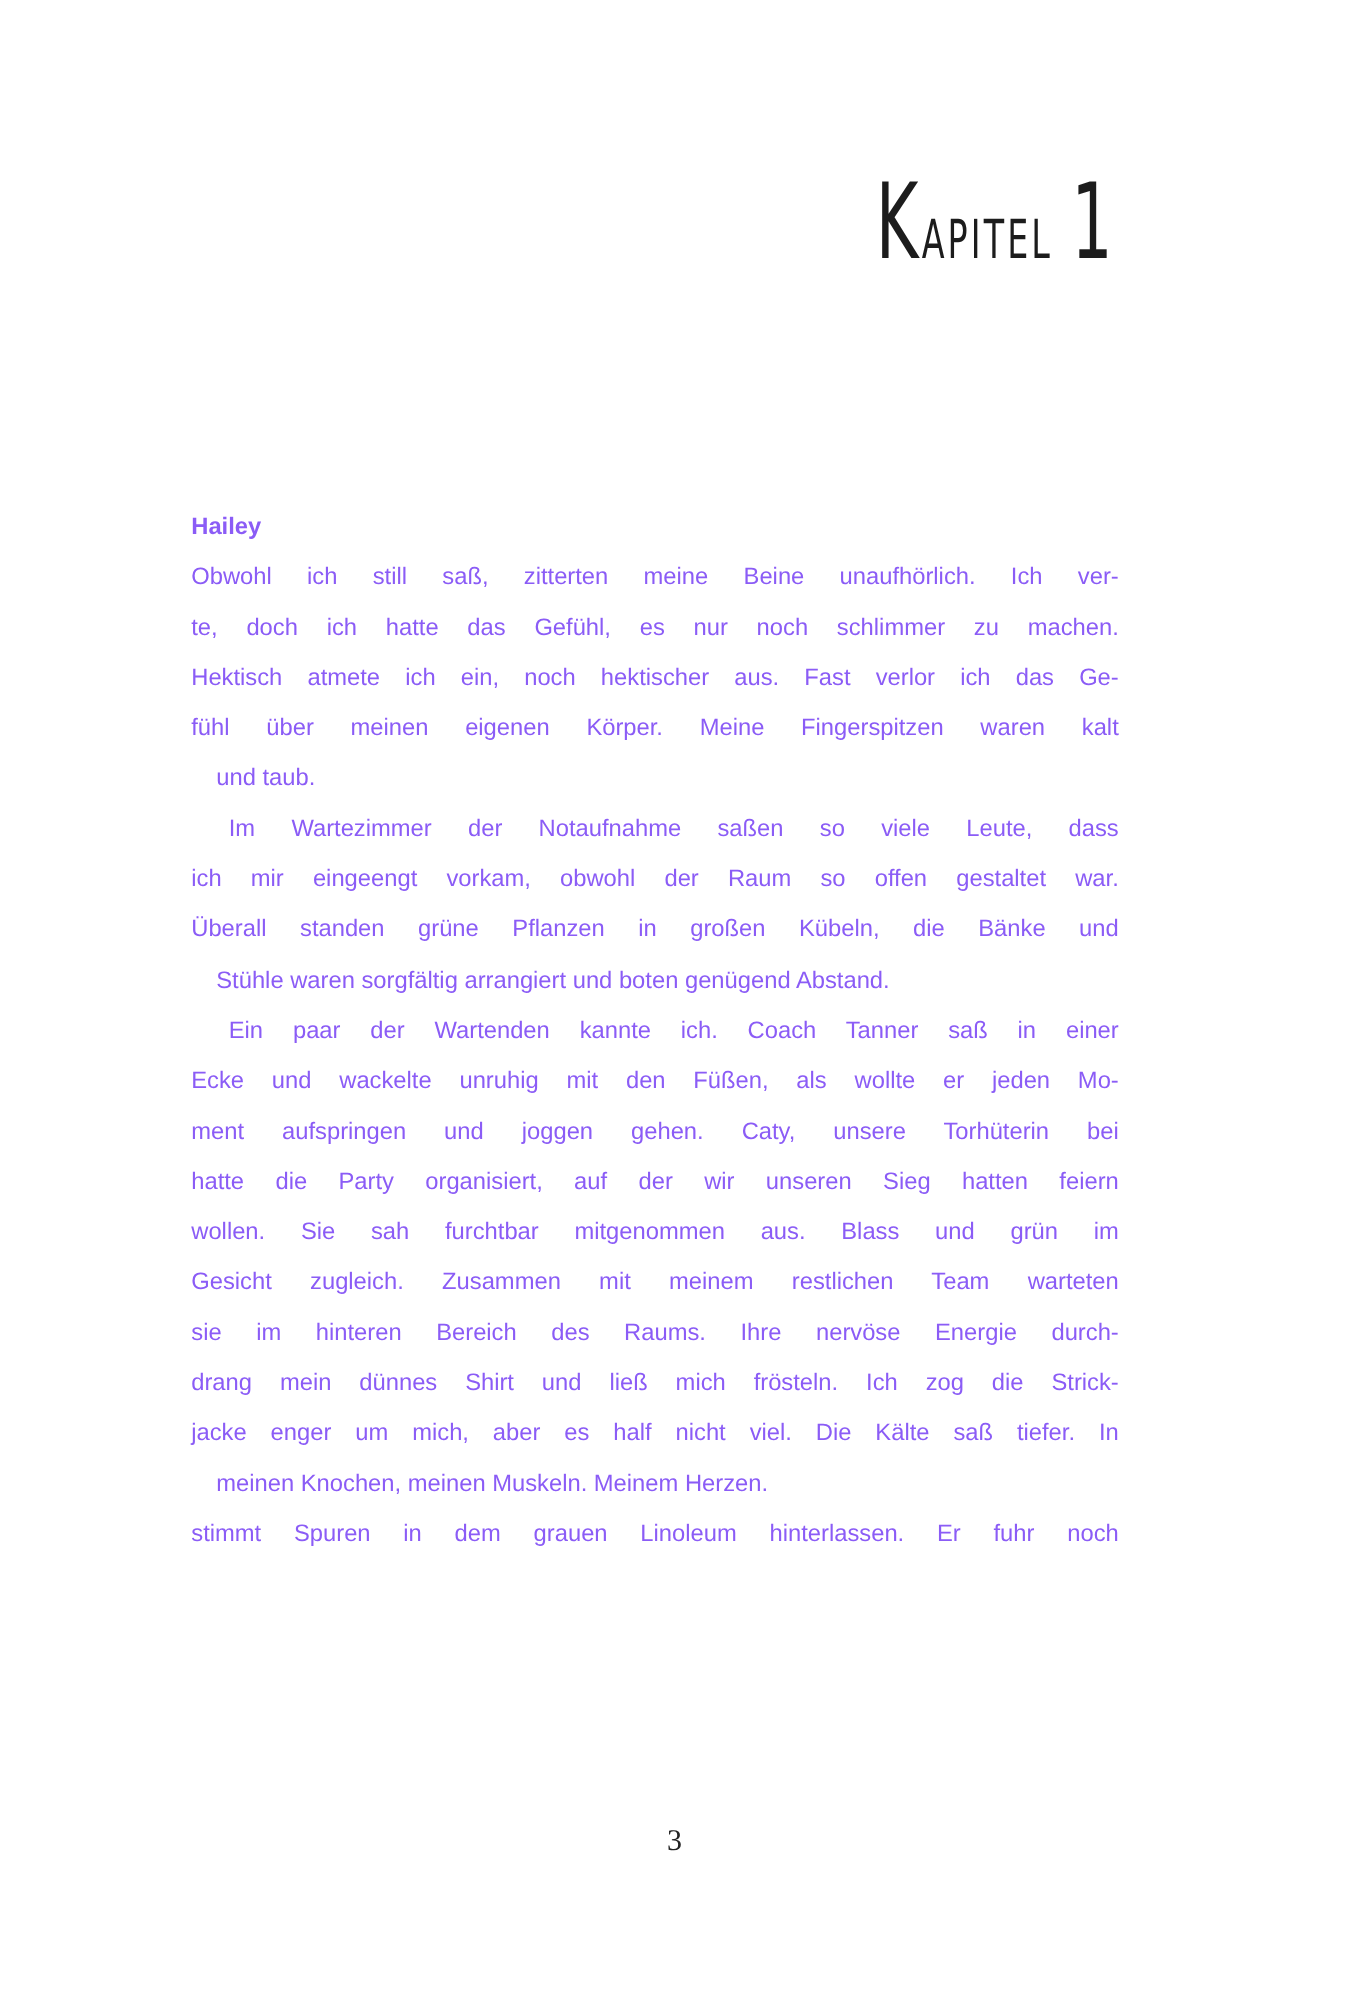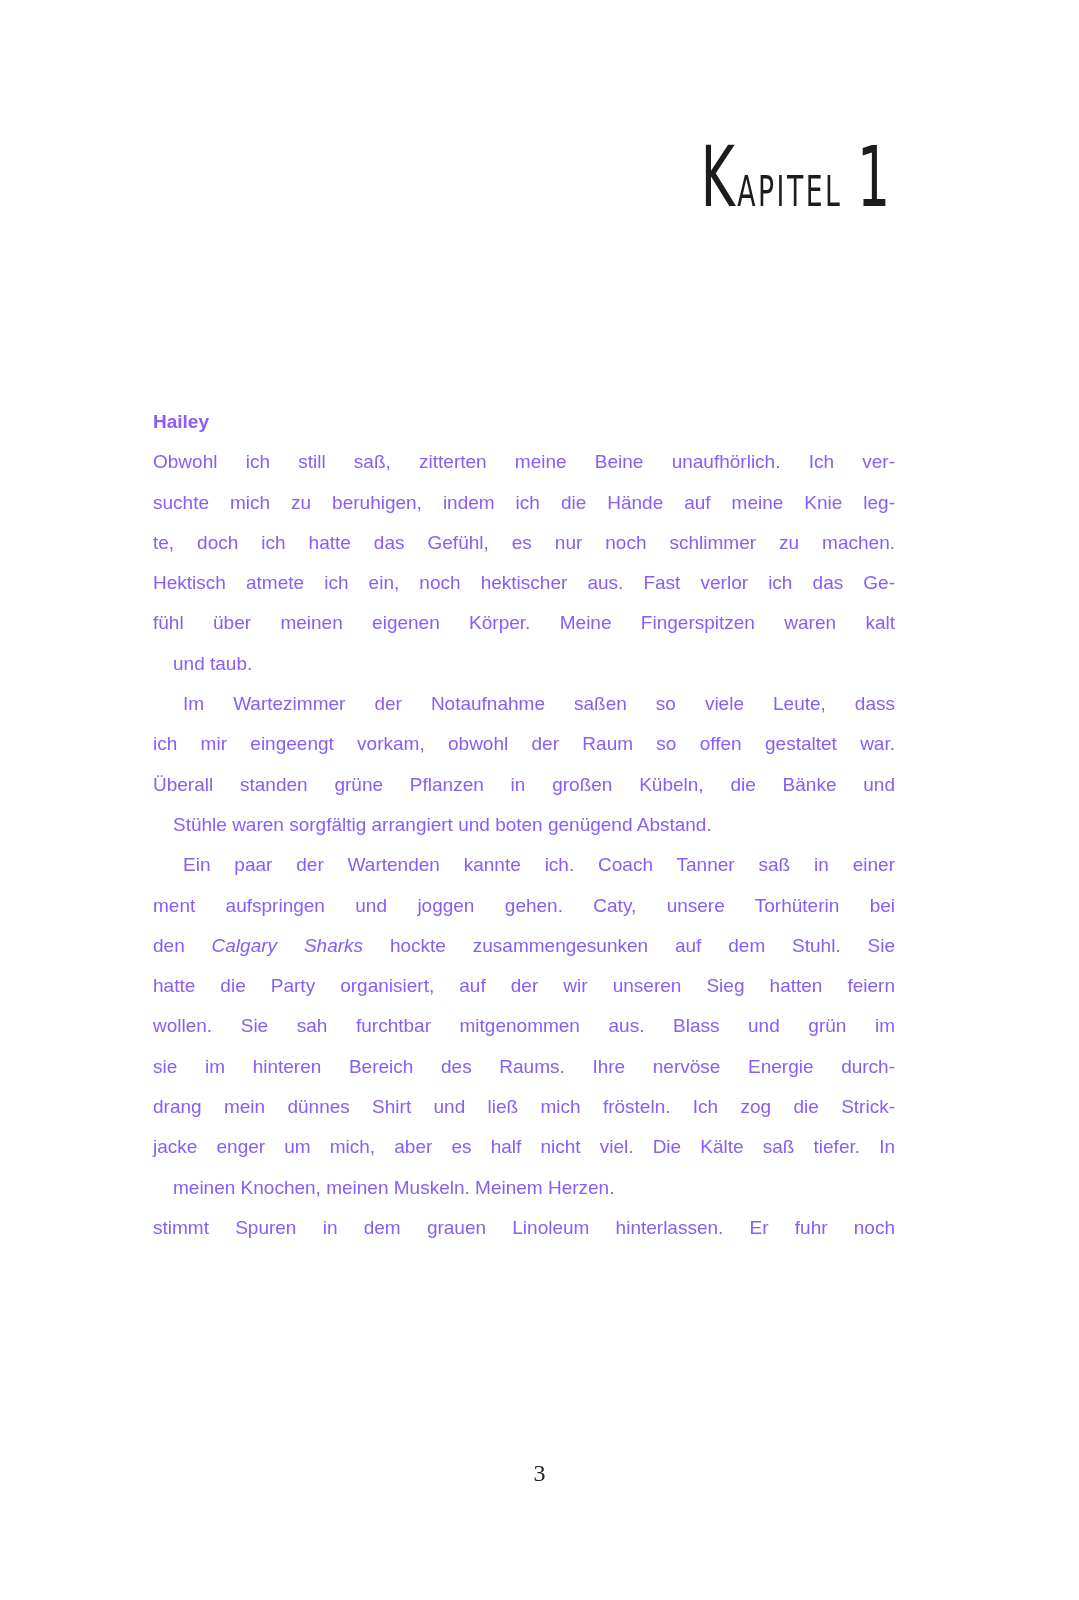--- a/index.html
+++ b/index.html
@@ -30,41 +30,41 @@
 </head>
 <body>
 
 <div class="chapter-title"><span class="big">K</span><span>apitel</span> <span class="big">1</span></div>
 
 <div class="text-block">
   <span class="narrator">Hailey</span>
 
   <div>
     <span class="line">Obwohl ich still saß, zitterten meine Beine unaufhörlich. Ich ver-</span>
-    <span class="line">suchte mich zu beruhigen, indem ich die Hände auf meine Knie leg-</span>
     <span class="line">te, doch ich hatte das Gefühl, es nur noch schlimmer zu machen.</span>
     <span class="line">Hektisch atmete ich ein, noch hektischer aus. Fast verlor ich das Ge-</span>
     <span class="line">fühl über meinen eigenen Körper. Meine Fingerspitzen waren kalt</span>
     <span class="line last">und taub.</span>
   </div>
 
 
   <div>
     <span class="line indent">Im Wartezimmer der Notaufnahme saßen so viele Leute, dass</span>
     <span class="line">ich mir eingeengt vorkam, obwohl der Raum so offen gestaltet war.</span>
     <span class="line">Überall standen grüne Pflanzen in großen Kübeln, die Bänke und</span>
     <span class="line last">Stühle waren sorgfältig arrangiert und boten genügend Abstand.</span>
   </div>
 
   <div>
     <span class="line indent">Ein paar der Wartenden kannte ich. Coach Tanner saß in einer</span>
+    <span class="line">Ecke und wackelte unruhig mit den Füßen, als wollte er jeden Mo-</span>
     <span class="line">ment aufspringen und joggen gehen. Caty, unsere Torhüterin bei</span>
-    <span class="line"><span>den </span><span class="emph">Calgary Sharks</span><span> hockte zusammengesunken auf dem Stuhl. Sie</span></span>
     <span class="line">hatte die Party organisiert, auf der wir unseren Sieg hatten feiern</span>
     <span class="line">wollen. Sie sah furchtbar mitgenommen aus. Blass und grün im</span>
+    <span class="line">Gesicht zugleich. Zusammen mit meinem restlichen Team warteten</span>
     <span class="line">sie im hinteren Bereich des Raums. Ihre nervöse Energie durch-</span>
     <span class="line">drang mein dünnes Shirt und ließ mich frösteln. Ich zog die Strick-</span>
     <span class="line">jacke enger um mich, aber es half nicht viel. Die Kälte saß tiefer. In</span>
     <span class="line last">meinen Knochen, meinen Muskeln. Meinem Herzen.</span>
   </div>
 
   <div>
     <span class="line">stimmt Spuren in dem grauen Linoleum hinterlassen. Er fuhr noch</span>
   </div>
 </div>

